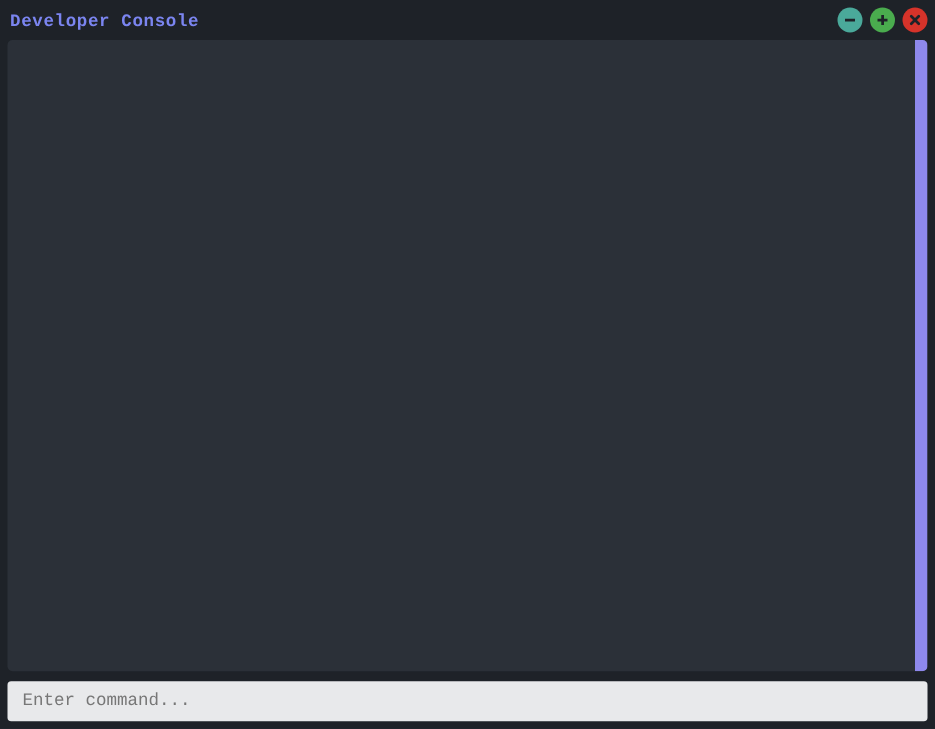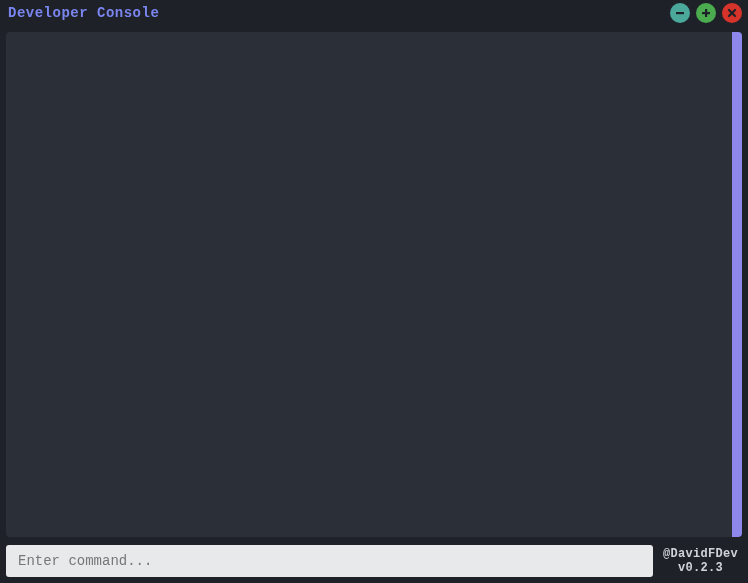--- a/index.html
+++ b/index.html
@@ -12,21 +12,21 @@
       height: 583px;
       background: #1e2228;
       font-family: 'Consolas', 'Monaco', 'Courier New', monospace;
       overflow: hidden;
       display: flex;
       flex-direction: column;
     }
     .header {
       height: 26px;
       display: flex;
-      align-items: center;
+      align-items: flex-end;
       justify-content: space-between;
       padding: 0 6px 0 8px;
     }
     .title {
       color: #7b85f0;
       font-size: 14px;
       font-weight: bold;
       letter-spacing: 0.5px;
     }
     .header-buttons {
@@ -147,17 +147,13 @@
     </div>
   </div>
 </div>
 
 <div class="console-area">
   <div class="scrollbar"></div>
 </div>
 
 <div class="bottom-bar">
   <input type="text" class="command-input" placeholder="Enter command..." style="">
-  <div class="footer-meta">
-    <div>@DavidFDev</div>
-    <div>v0.2.3</div>
-  </div>
 </div>
 
 </body></html>

